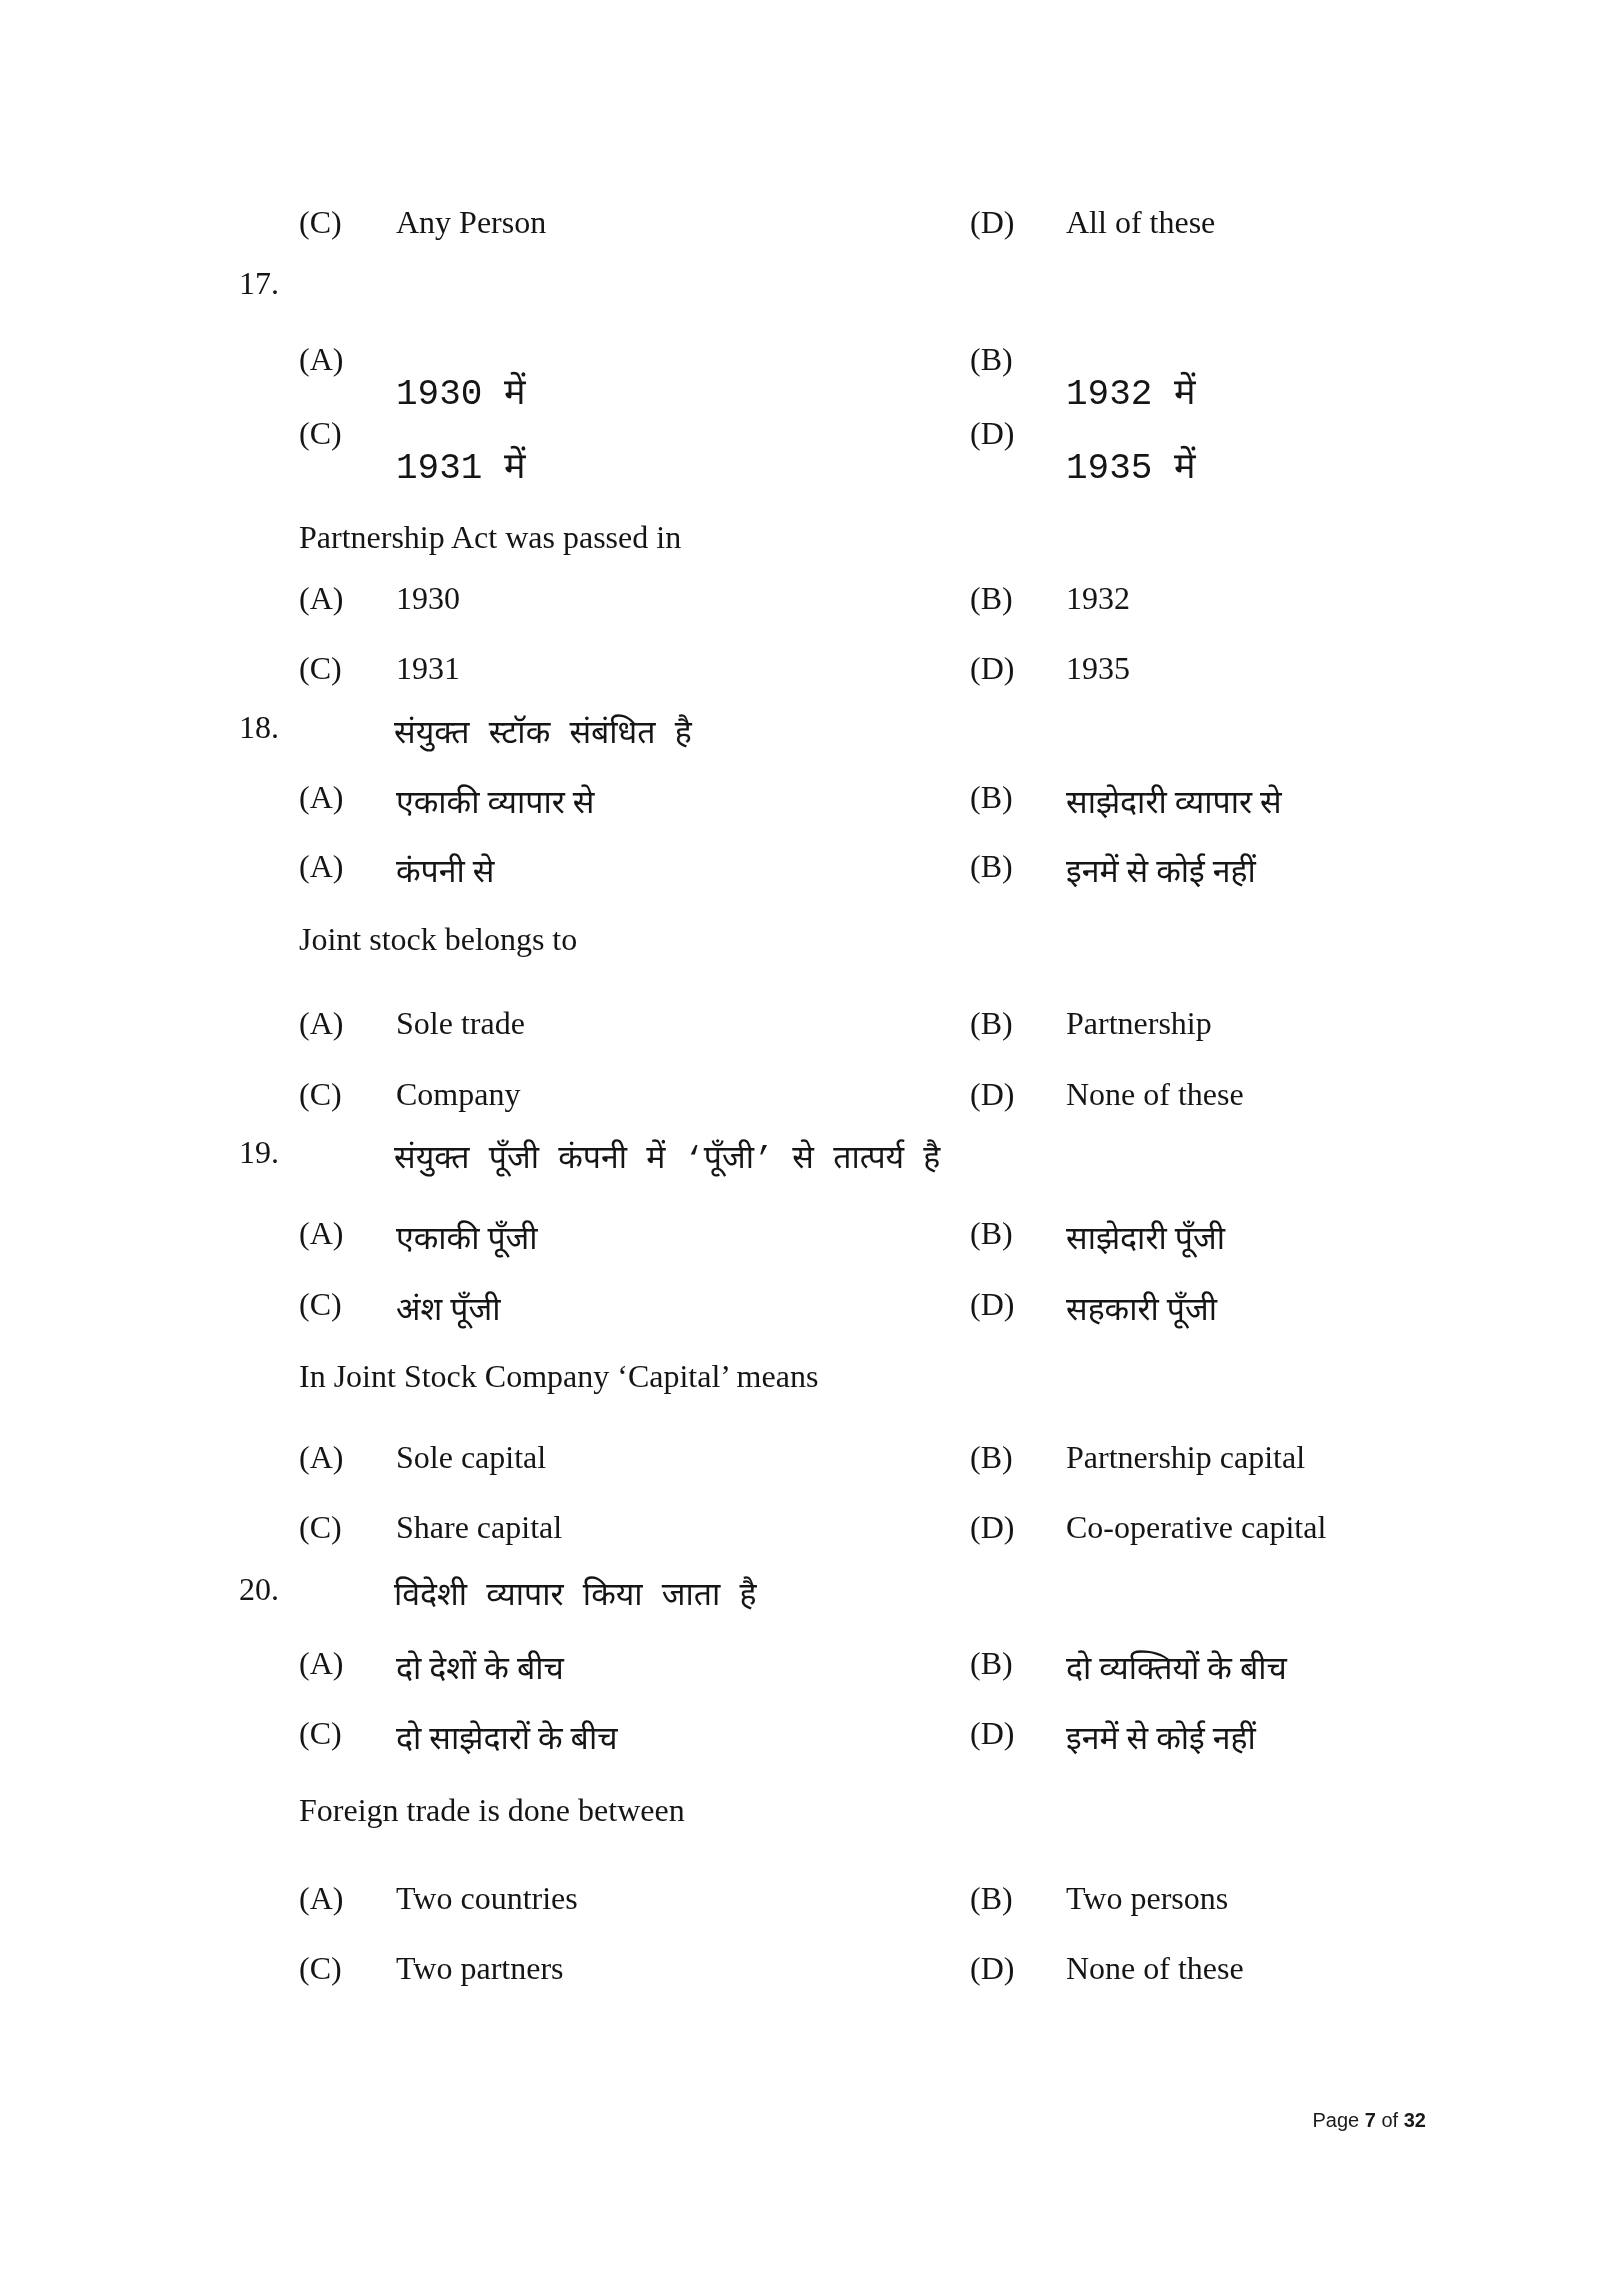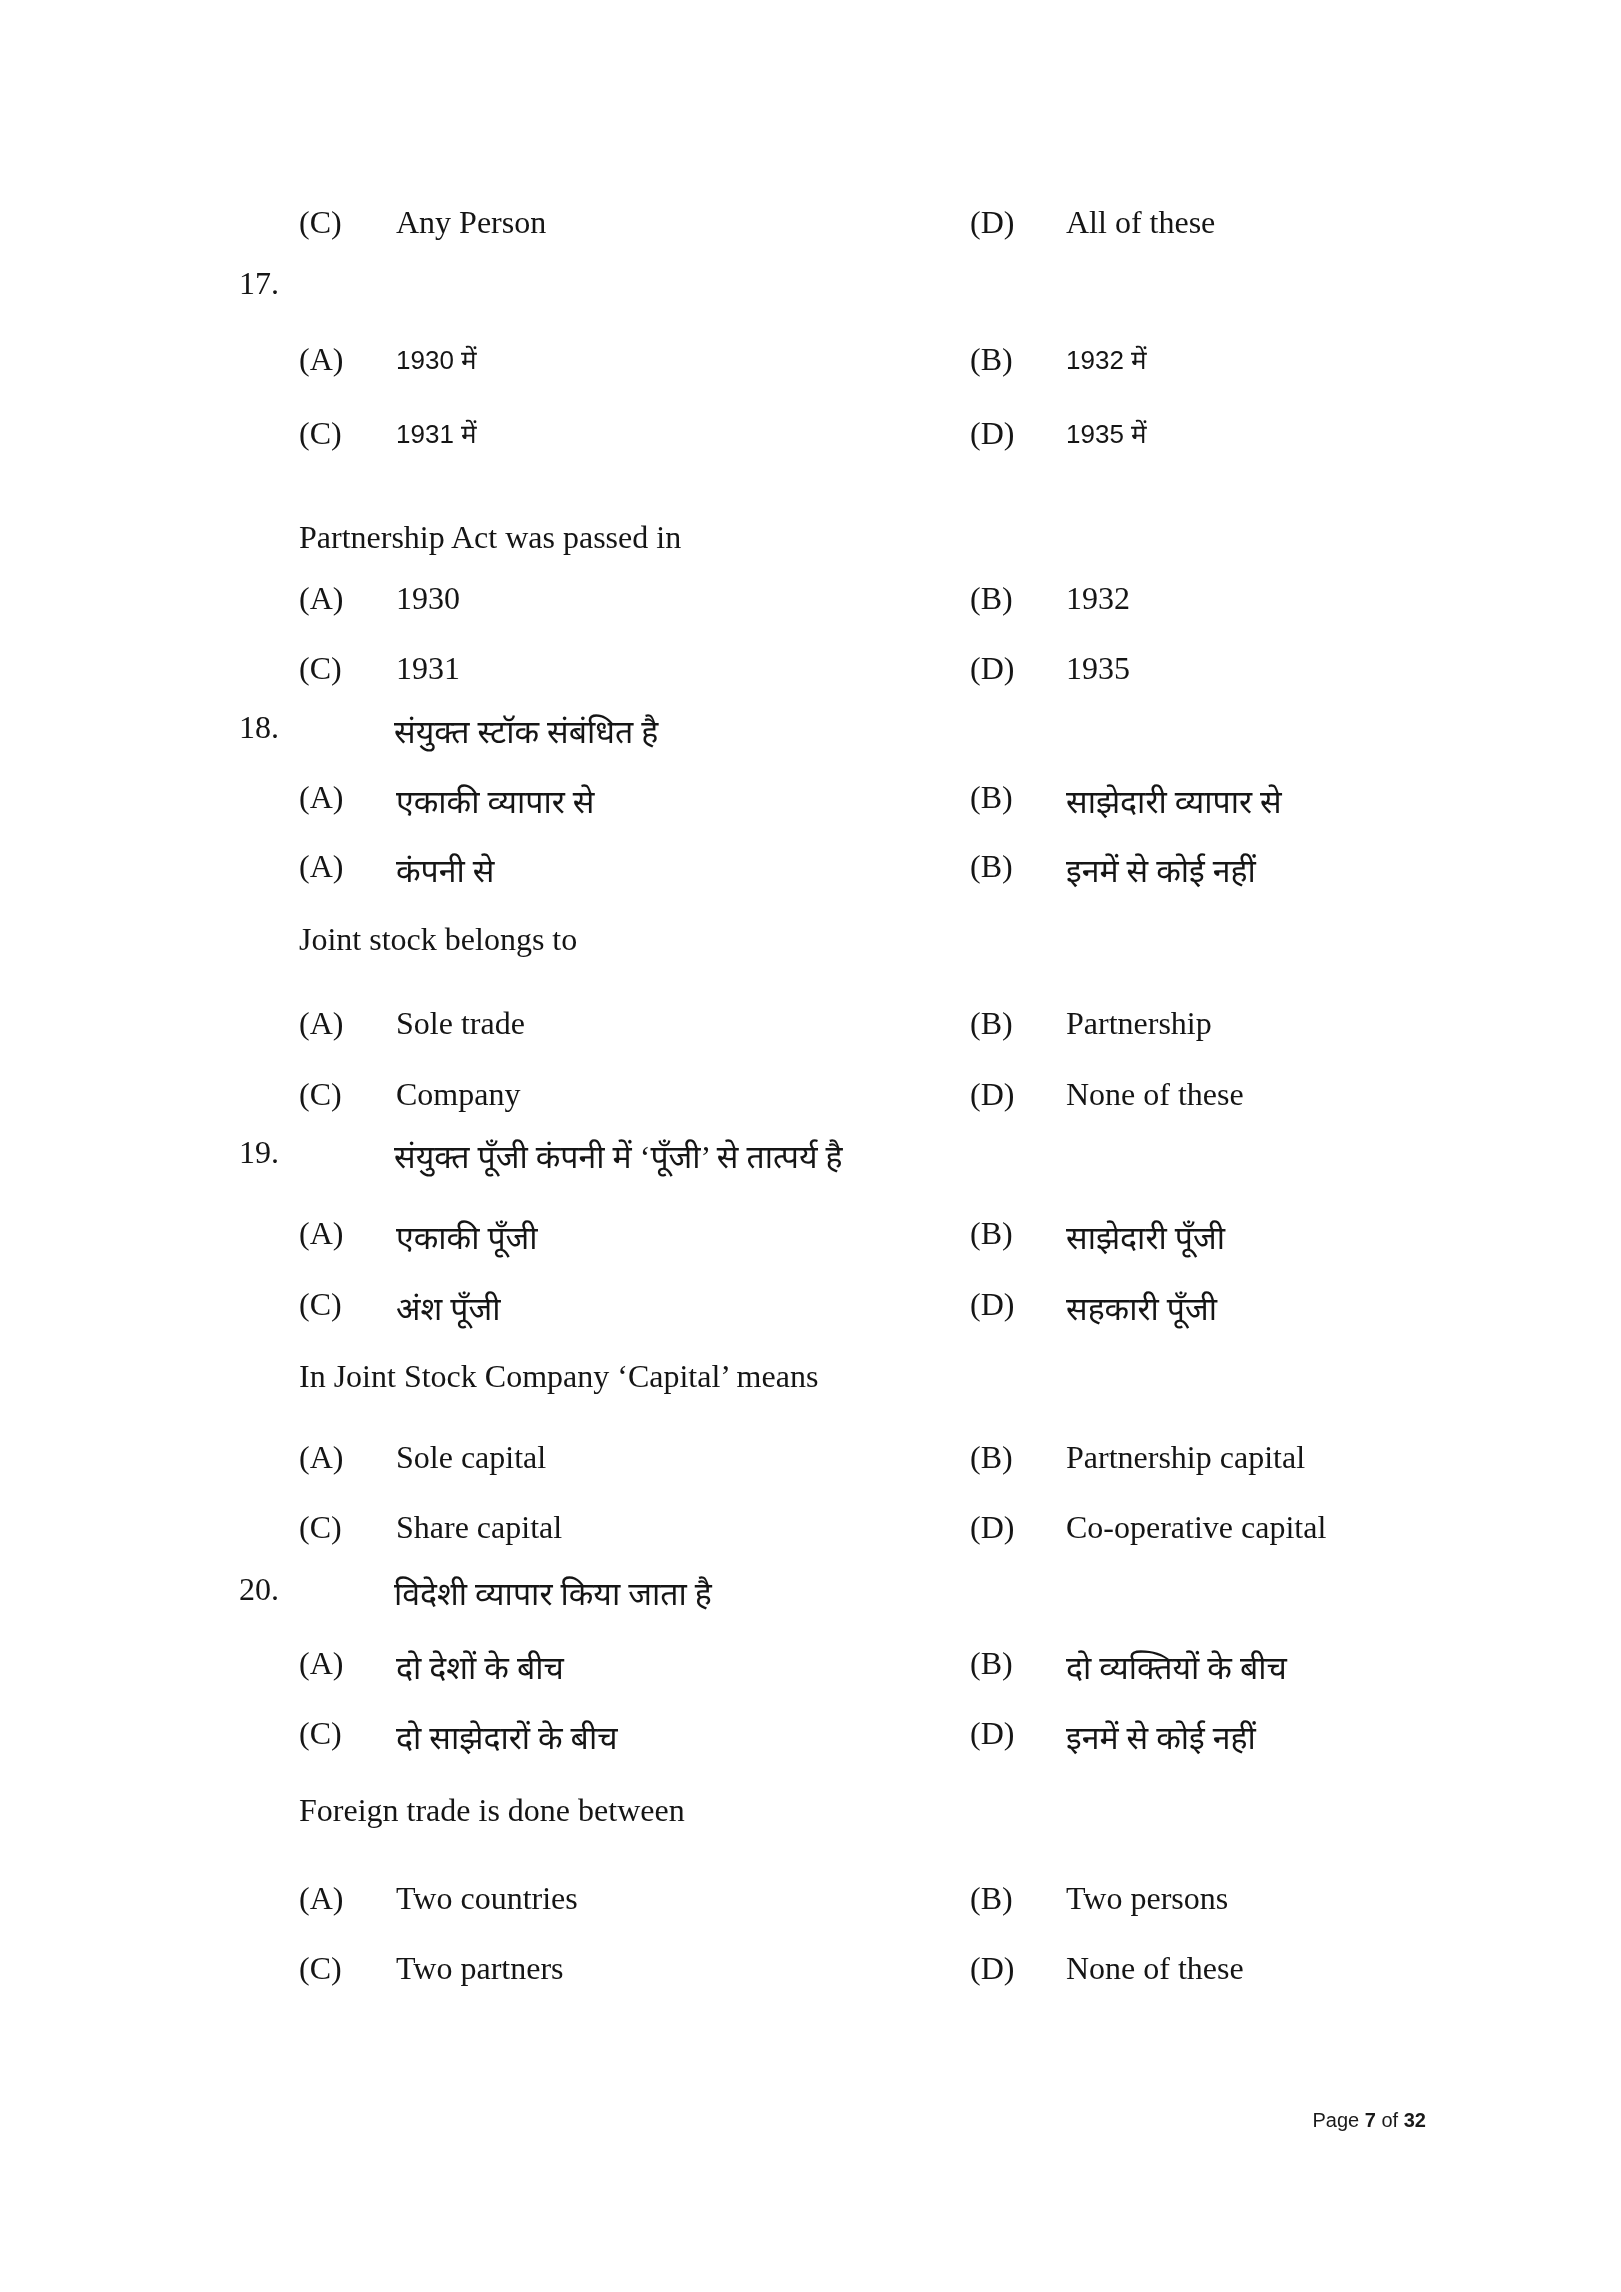--- a/index.html
+++ b/index.html
@@ -15,24 +15,24 @@
     overflow:hidden;
   }
   .row{position:absolute;left:0;width:100%;height:55px;}
   .row span{position:absolute;white-space:nowrap;}
   
   .c-letter-l{left:299px;}
   .c-text-l{left:396px;}
   .c-letter-r{left:970px;}
   .c-text-r{left:1066px;}
   .c-qnum{left:239px;}
-  .c-qtext{left:394px;}
+  .c-qtext{left:394px;font-family:Liberation Mono, monospace;}
   .c-qtext-tight{left:292px;}   
   .c-engq{left:299px;}
-  .hindi-num{font-family:Liberation Sans, sans-serif;font-size:26px;}
+  .hindi-num{font-family:Liberation Mono, monospace;font-size:36px;margin-top:25px;}
   .footer{
     position:absolute;
     top:2109px;
     right:195px;
     font-family:"Liberation Sans","DejaVu Sans",sans-serif;
     font-size:20px;
     color:#1a1a1a;
   }
   .footer .bold{font-weight:700;}
 </style>

